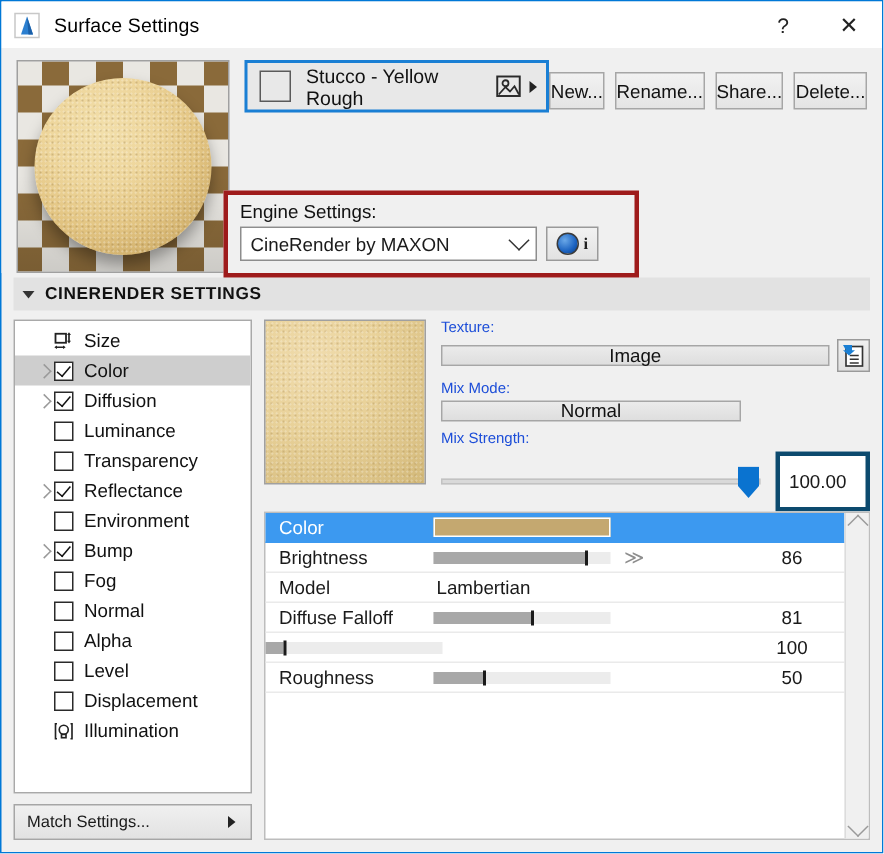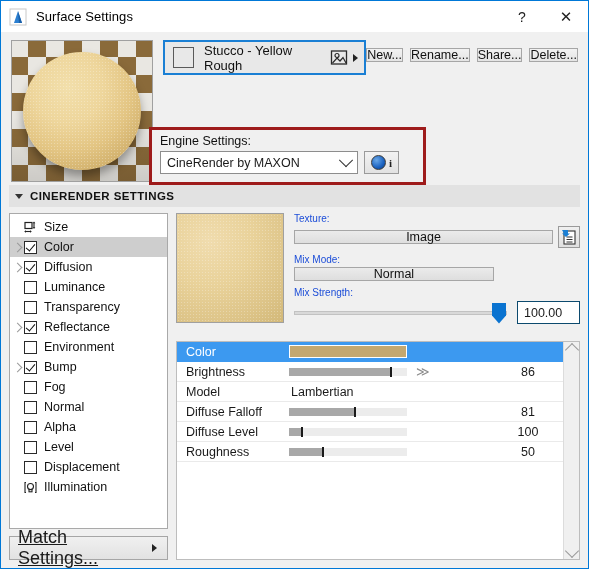--- a/index.html
+++ b/index.html
@@ -139,21 +139,21 @@
     flex: none;
   }
 
   .btn-row {
     display: flex;
     gap: 7px;
     margin-top: 8px;
   }
   .btn {
     flex: 1;
-    height: 14px;
+    height: 25px;
     background: linear-gradient(to bottom,#f2f2f2,#e4e4e4);
     border: 1px solid #a6a6a6;
     box-sizing: border-box;
     display: flex; align-items: center; justify-content: center;
     font-size: 12.5px;
     color: #111;
   }
 
   
   .engine-wrap {
@@ -249,21 +249,21 @@
     background: #ffffff;
     border: 1px solid #a9a9a9;
     box-sizing: border-box;
     padding-top: 3px;
     overflow: hidden;
   }
   .ch-row {
     height: 20px;
     display: flex;
     align-items: center;
-    padding-left: 0;
+    padding-left: 12px;
     box-sizing: border-box;
     font-size: 12.5px;
     text-align: center;
   }
   .ch-row.sel { background: #cecece; }
   .ch-exp {
     width: 14px; flex: none;
     display: flex; align-items: center; justify-content: center;
   }
   .ch-exp .arr {
@@ -298,23 +298,22 @@
   .ch-label { color: #111; }
 
   .match-btn {
     height: 24px;
     margin-top: 7px;
     background: linear-gradient(to bottom,#f0f0f0,#e2e2e2);
     border: 1px solid #a6a6a6;
     box-sizing: border-box;
     display: flex; align-items: center;
     padding: 0 8px;
-    font-size: 18px;
-    flex: none;
-    text-decoration: underline;
+    font-size: 11px;
+    flex: none;
   }
   .match-btn .lbl { flex: 1; }
 
   
   .right-col {
     flex: 1;
     margin-left: 8px;
     display: flex;
     flex-direction: column;
     min-width: 0;
@@ -386,25 +385,25 @@
     position: relative;
   }
   .slider-handle {
     position: absolute;
     top: -9px;
     width: 14px; height: 21px;
     background: #0a73d0;
     clip-path: polygon(0 0, 100% 0, 100% 62%, 50% 100%, 0 62%);
   }
   .num-field {
-    width: 63px; height: 23px;
+    width: 63px; height: 40px;
     margin-left: 10px;
     flex: none;
     background: #fff;
-    border: 1px solid #0c4a6e;
+    border: 3px solid #0c4a6e;
     box-sizing: border-box;
     display: flex; align-items: center;
     padding-left: 6px;
     font-size: 12.5px;
   }
 
   
   .table-wrap {
     flex: 1;
     margin-top: 6px;
@@ -718,21 +717,20 @@
               <div class="pname">Diffuse Falloff</div>
               <div class="pctl">
                 <div class="bar-track">
                   <div class="bar-fill" style="width: 55%;"></div>
                   <div class="bar-mark" style="left: 55%;"></div>
                 </div>
               </div>
               <div class="pval">81</div>
             </div>
             <div class="prow">
-              <div class="pname">Diffuse Level</div>
               <div class="pctl">
                 <div class="bar-track">
                   <div class="bar-fill" style="width: 10%;"></div>
                   <div class="bar-mark" style="left: 10%;"></div>
                 </div>
               </div>
               <div class="pval">100</div>
             </div>
             <div class="prow">
               <div class="pname">Roughness</div>

